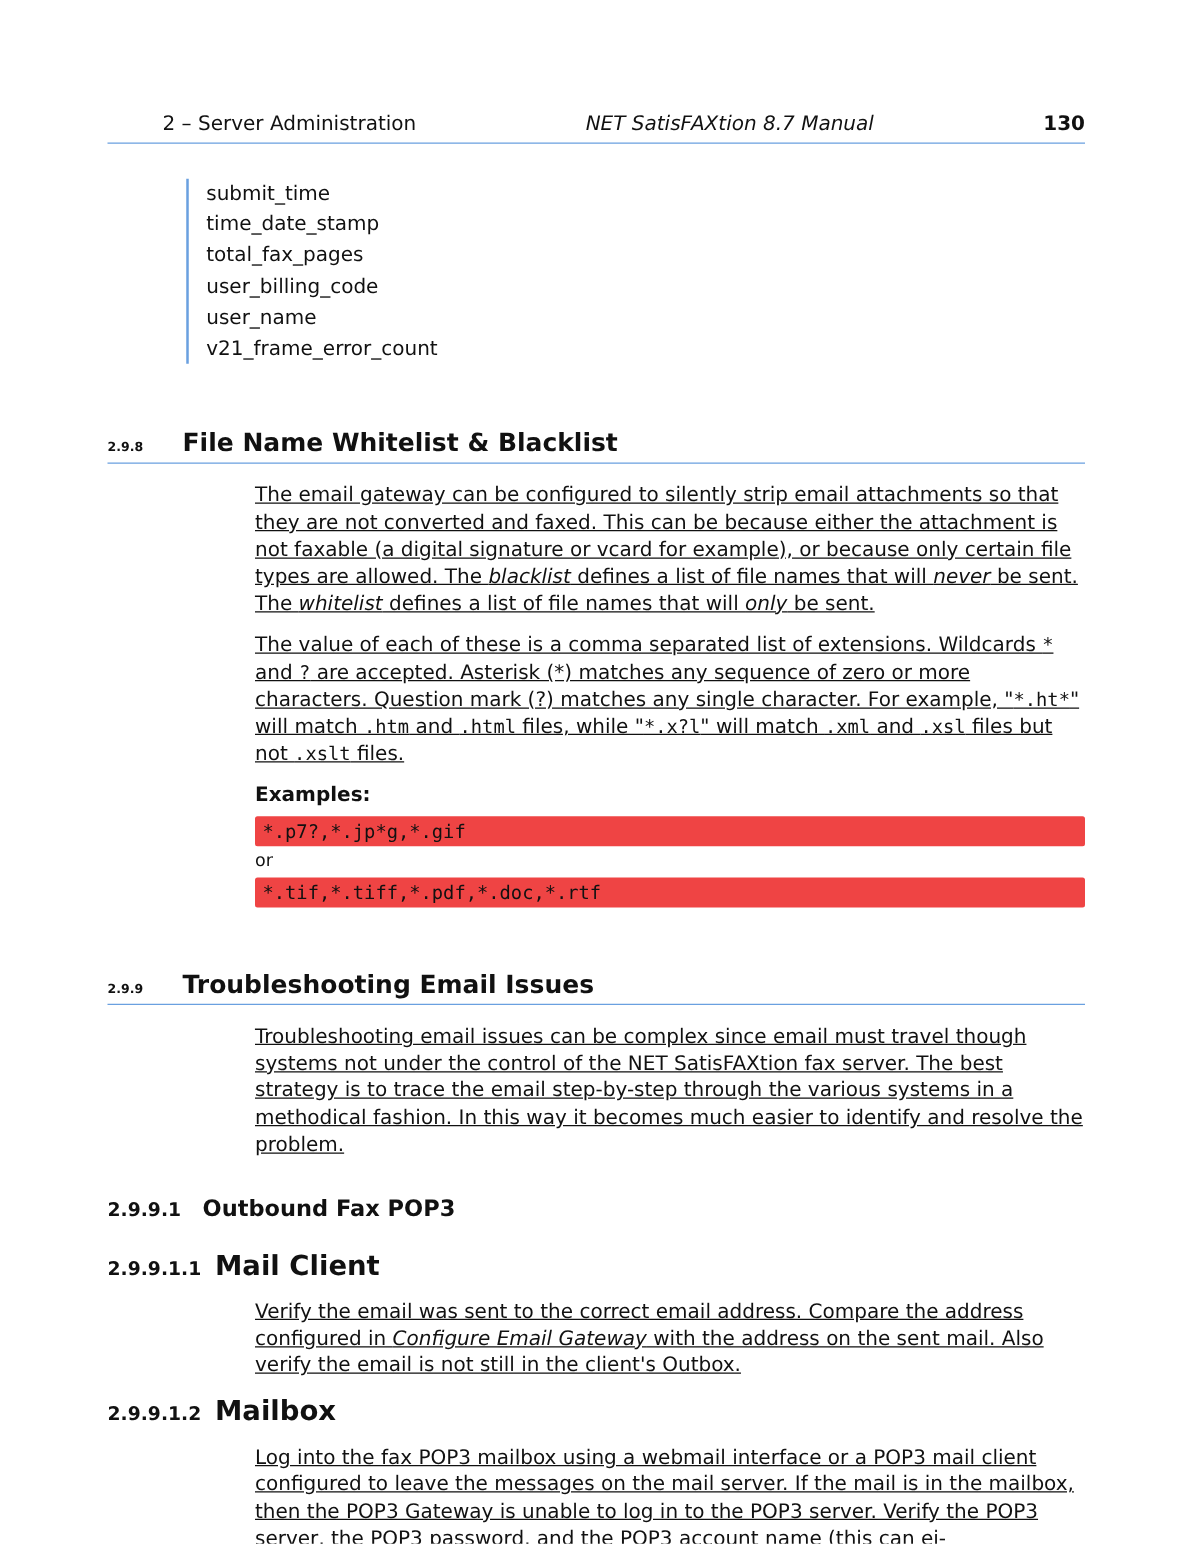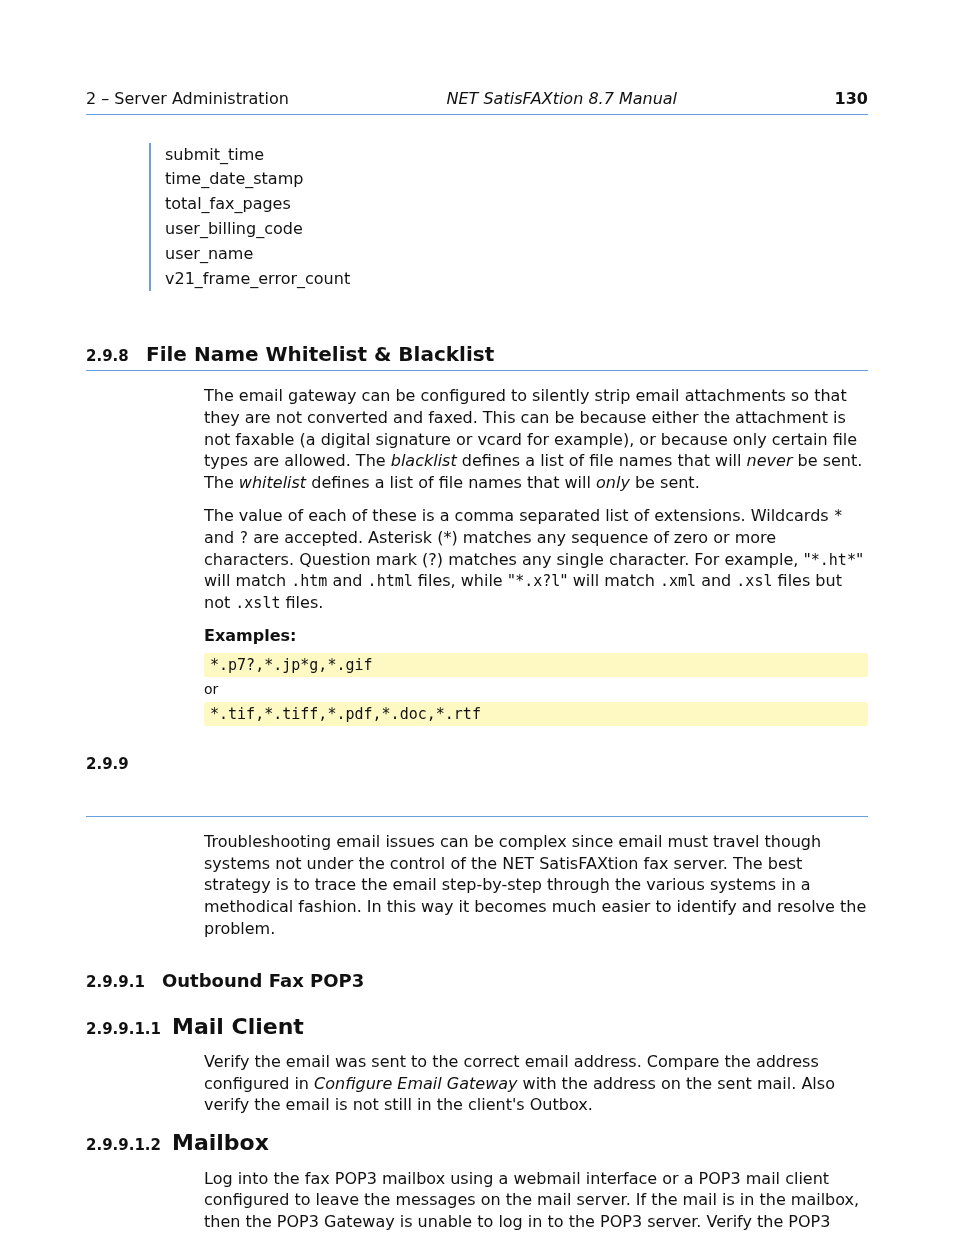--- a/index.html
+++ b/index.html
@@ -20,21 +20,21 @@
     line-height: 1.35;
   }
   .running-head {
     display: flex;
     align-items: baseline;
     border-bottom: 1px solid #6aa0e0;
     padding-bottom: 4px;
     margin-bottom: 28px;
     font-size: 16px;
   }
-  .running-head .left { flex: 0 0 auto; }
+  .running-head .left { flex: 0 0 auto; margin-left: 44px; }
   .running-head .center {
     flex: 1 1 auto;
     text-align: center;
     font-style: italic;
   }
   .running-head .right {
     flex: 0 0 auto;
     font-weight: 700;
   }
   .indent-block {
@@ -53,21 +53,21 @@
     align-items: baseline;
     border-bottom: 1px solid #6aa0e0;
     padding-bottom: 2px;
     margin-top: 6px;
     margin-bottom: 14px;
   }
   .sec-row .num {
     width: 60px;
     flex: 0 0 60px;
     font-weight: 700;
-    font-size: 15px;
+    font-size: 10px;
   }
   .sec-row .title {
     font-weight: 700;
     font-size: 20px;
     margin-top: 20px;
   }
   .subsec-row {
     display: flex;
     align-items: baseline;
     margin-top: 30px;
@@ -93,34 +93,35 @@
     flex: 0 0 86px;
     font-weight: 700;
     font-size: 15px;
   }
   .subsub-row .title {
     font-weight: 700;
     font-size: 22px;
   }
   .para {
     margin: 10px 0 12px 0;
+    text-decoration: underline;
   }
   .indent-block .para { margin-left: 0; }
   em.it { font-style: italic; }
   code.mono, .mono {
     font-family: "DejaVu Sans Mono", "Menlo", "Consolas", monospace;
     font-size: 15px;
   }
   .examples-label {
     font-weight: 700;
     margin-top: 10px;
     margin-bottom: 6px;
   }
   .code-line {
-    background: #fef9c3;
+    background: #ef4444;
     font-family: "DejaVu Sans Mono", "Menlo", "Consolas", monospace;
     font-size: 15px;
     padding: 2px 6px;
     margin: 3px 0;
     white-space: pre;
     border-radius: 2px;
     width: 100%;
     box-sizing: border-box;
   }
   .or-text {
@@ -161,22 +162,23 @@
     <div class="para">
       <span>The value of each of these is a comma separated list of extensions. Wildcards </span><code class="mono">*</code><span> and </span><code class="mono">?</code><span> are accepted. Asterisk (*) matches any sequence of zero or more characters. Question mark (?) matches any single character. For example, "</span><code class="mono">*.ht*</code><span>" will match </span><code class="mono">.htm</code><span> and </span><code class="mono">.html</code><span> files, while "</span><code class="mono">*.x?l</code><span>" will match </span><code class="mono">.xml</code><span> and </span><code class="mono">.xsl</code><span> files but not </span><code class="mono">.xslt</code><span> files.</span>
     </div>
 
     <div class="examples-label">Examples:</div>
     <div class="code-line">*.p7?,*.jp*g,*.gif</div>
     <div class="or-text">or</div>
     <div class="code-line">*.tif,*.tiff,*.pdf,*.doc,*.rtf</div>
   </div>
 
-  <div class="sec-row" style="margin-top:28px;flex-direction:column;">
+  <div class="sec-row" style="margin-top:28px;">
     <div class="num">2.9.9</div>
+    <div class="title">Troubleshooting Email Issues</div>
   </div>
   <div class="indent-block">
     <div class="para">Troubleshooting email issues can be complex since email must travel though systems not under the control of the NET SatisFAXtion fax server. The best strategy is to trace the email step-by-step through the various systems in a methodical fashion. In this way it becomes much easier to identify and resolve the problem.</div>
   </div>
 
   <div class="subsec-row">
     <div class="num">2.9.9.1</div>
     <div class="title">Outbound Fax POP3</div>
   </div>
 

